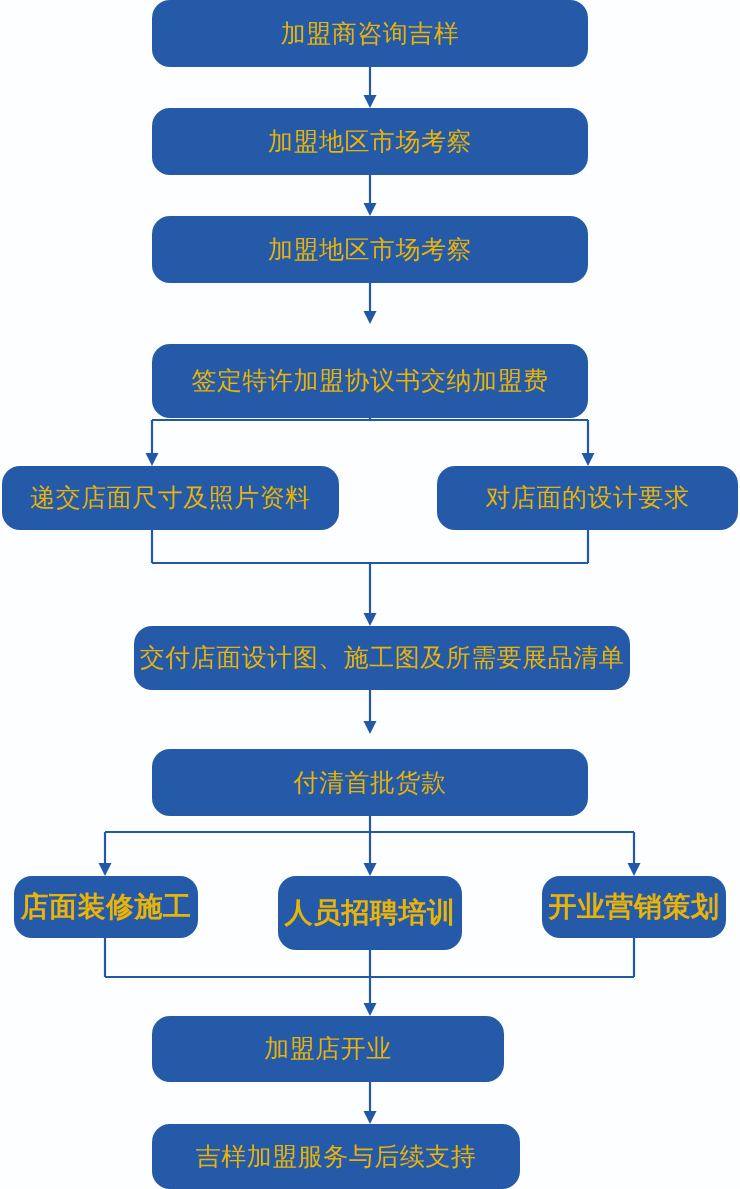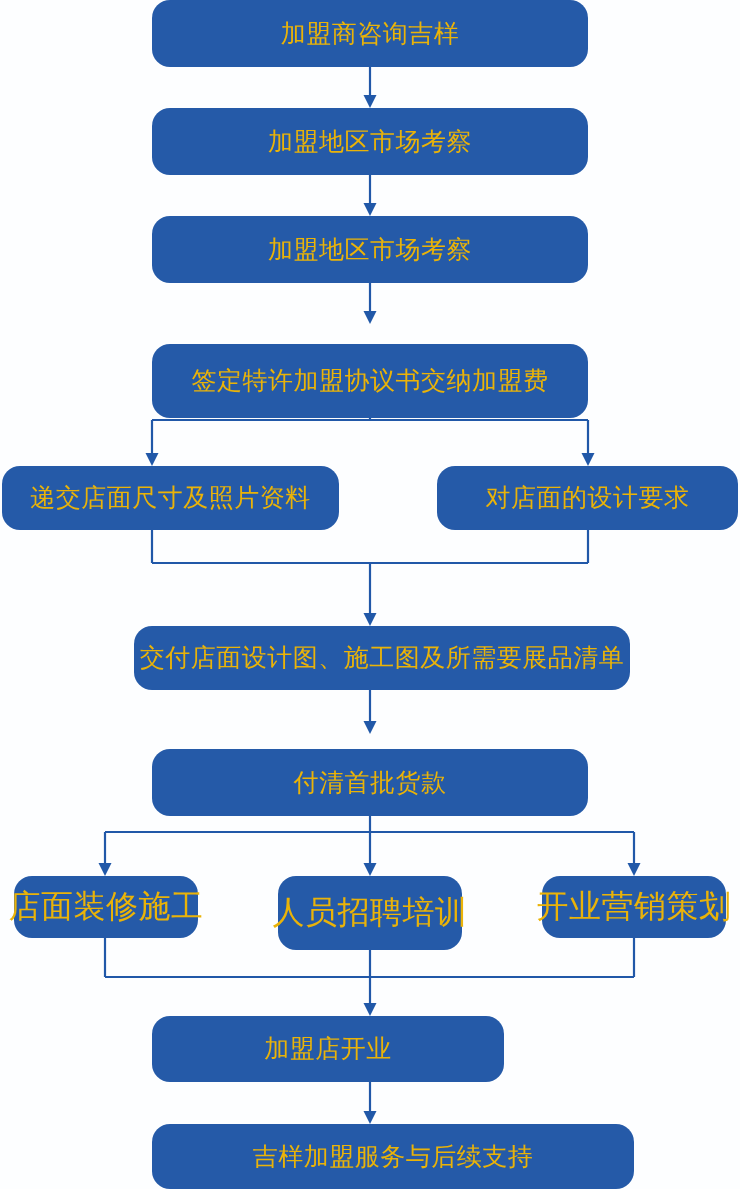--- a/index.html
+++ b/index.html
@@ -29,21 +29,22 @@
     justify-content: center;
     text-align: center;
     font-size: 25px;
     line-height: 1.1;
     letter-spacing: 0.5px;
     font-weight: 400;
     white-space: nowrap;
     user-select: none;
   }
   .node.small {
-    font-size: 32px;
+    font-size: 28px;
+    font-weight: bold;
   }
   svg.wires {
     position: absolute;
     left: 0;
     top: 0;
     width: 740px;
     height: 1189px;
     pointer-events: none;
   }
   svg.wires path,
@@ -154,17 +155,17 @@
   </div>
 
   <div class="node small" style="left:542px; top:876px; width:184px; height:62px;">
     <span>开业营销策划</span>
   </div>
 
   <div class="node" style="left:152px; top:1016px; width:352px; height:66px;">
     <span>加盟店开业</span>
   </div>
 
-  <div class="node" style="left:152px; top:1124px; width:482px; height:65px;">
+  <div class="node" style="left:152px; top:1124px; width:368px; height:65px;">
     <span>吉样加盟服务与后续支持</span>
   </div>
 
 </div>
 
 </body></html>

